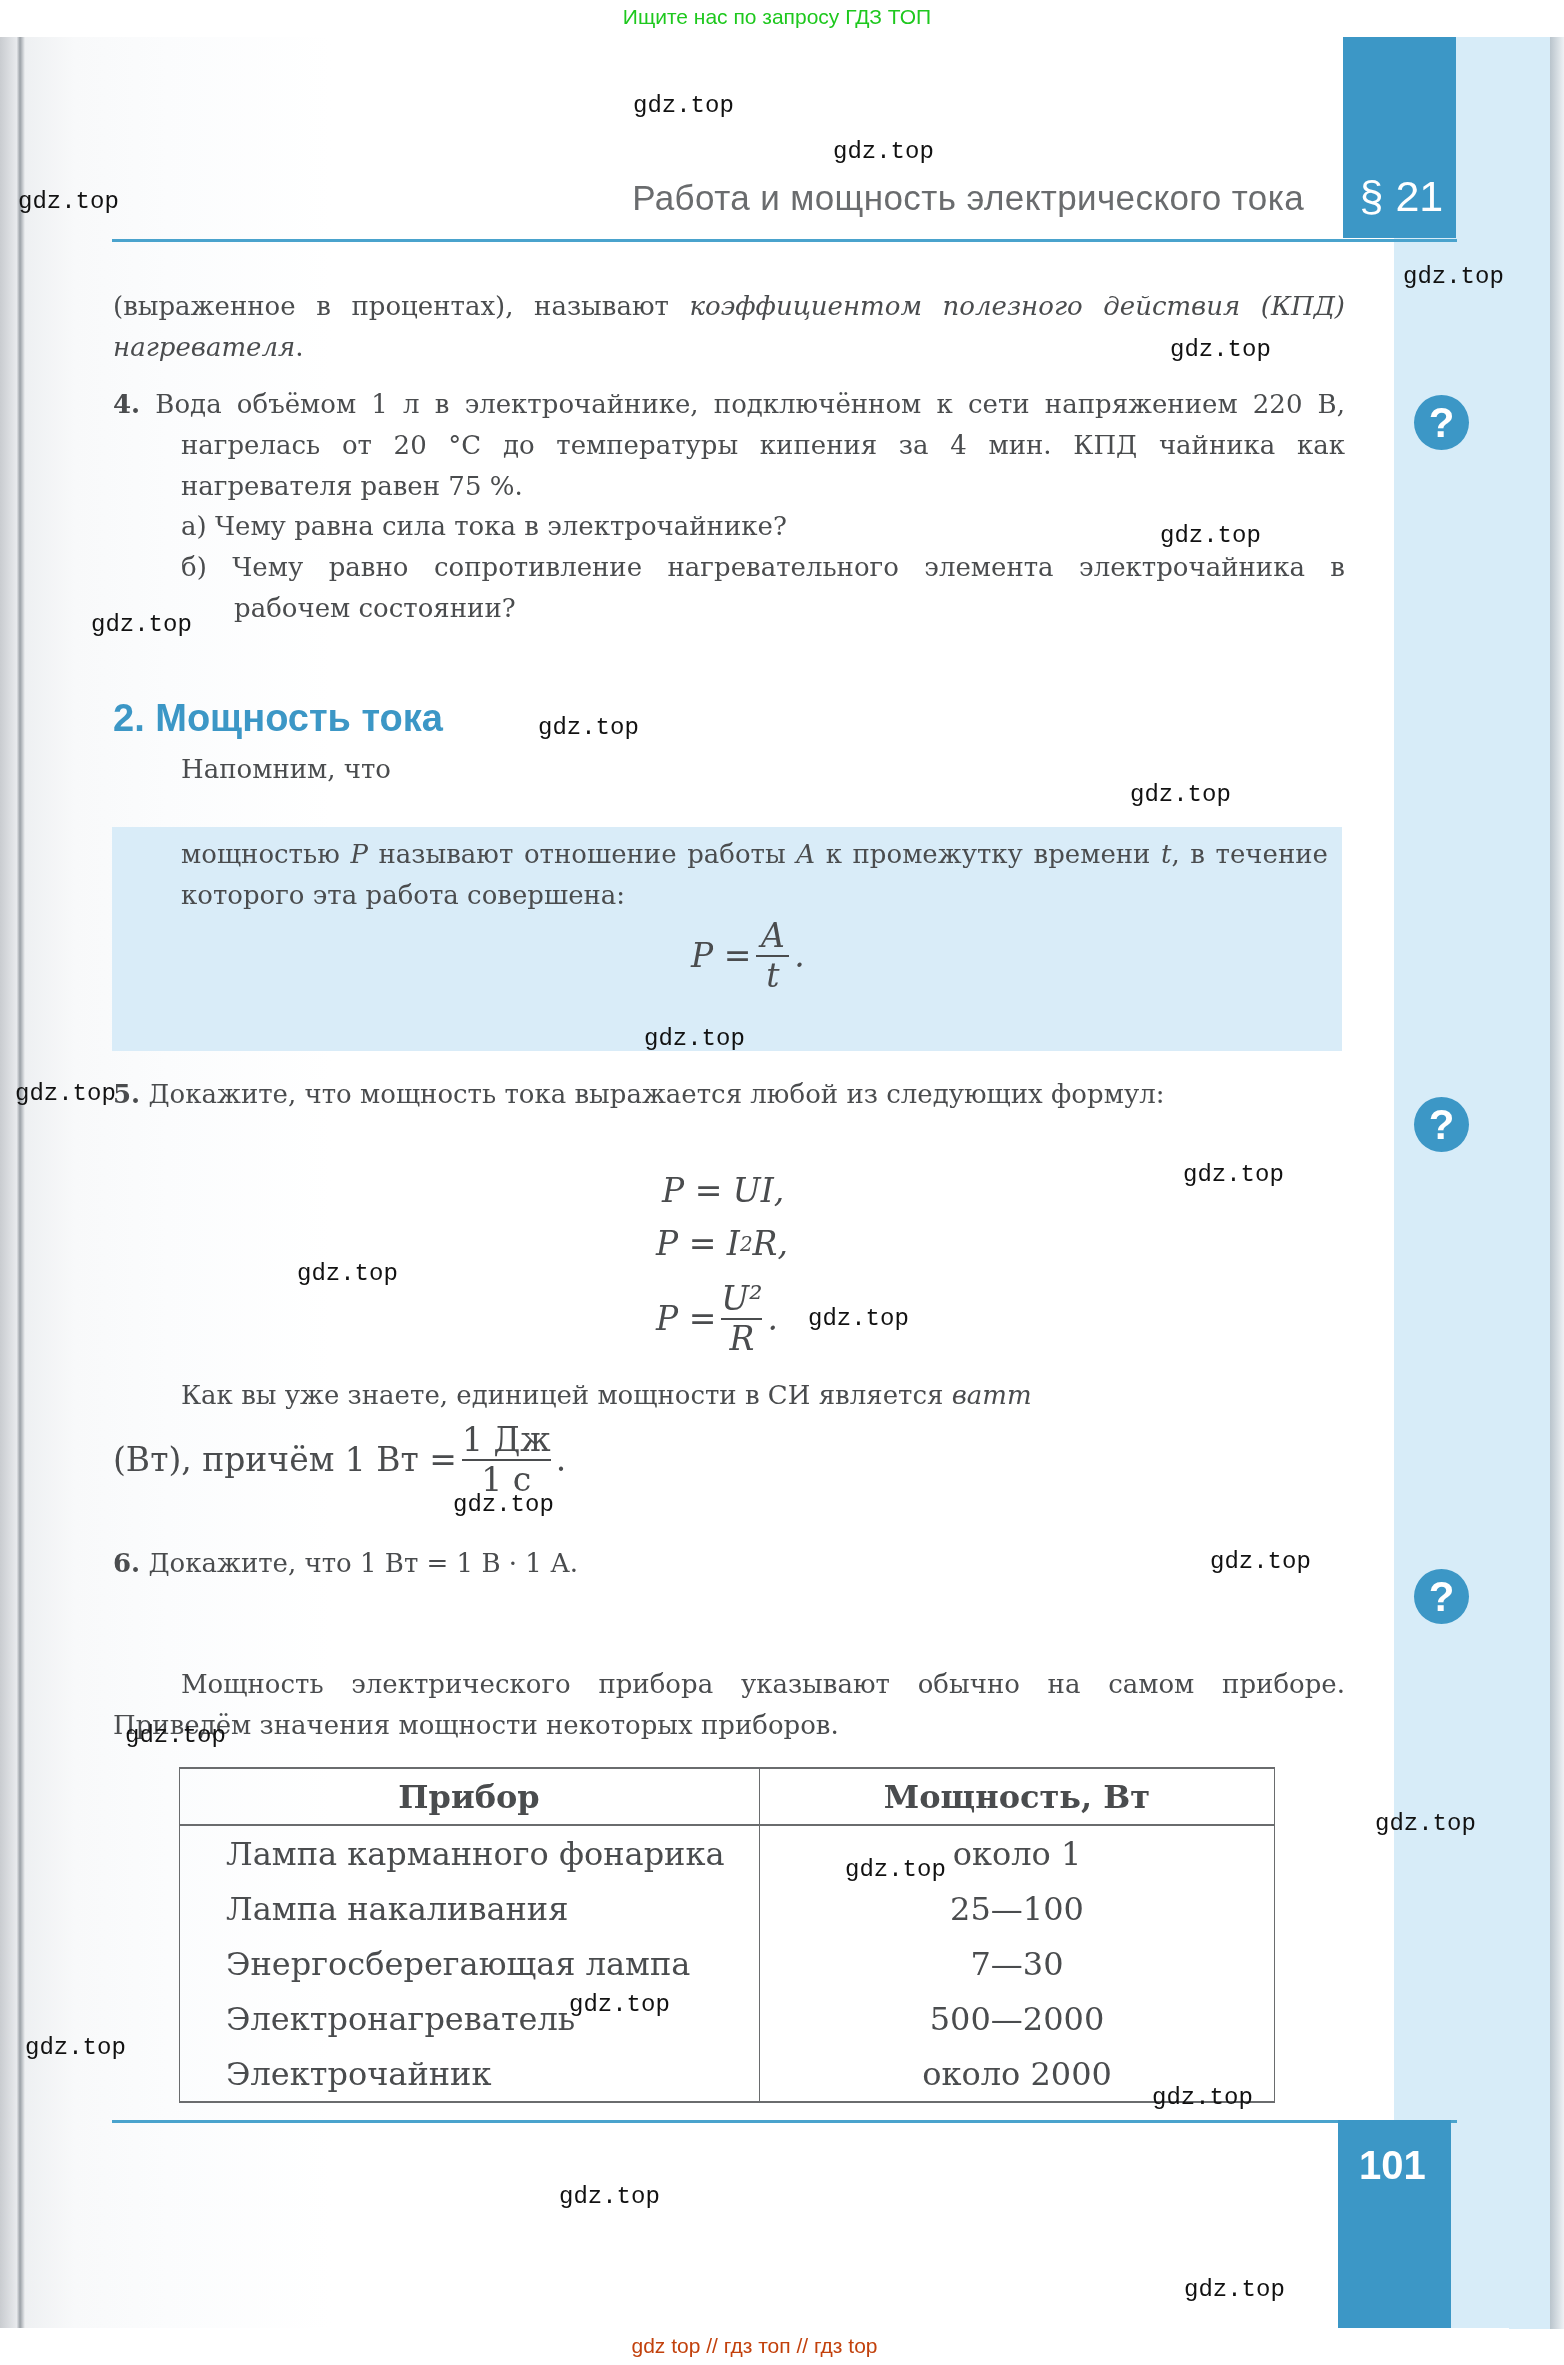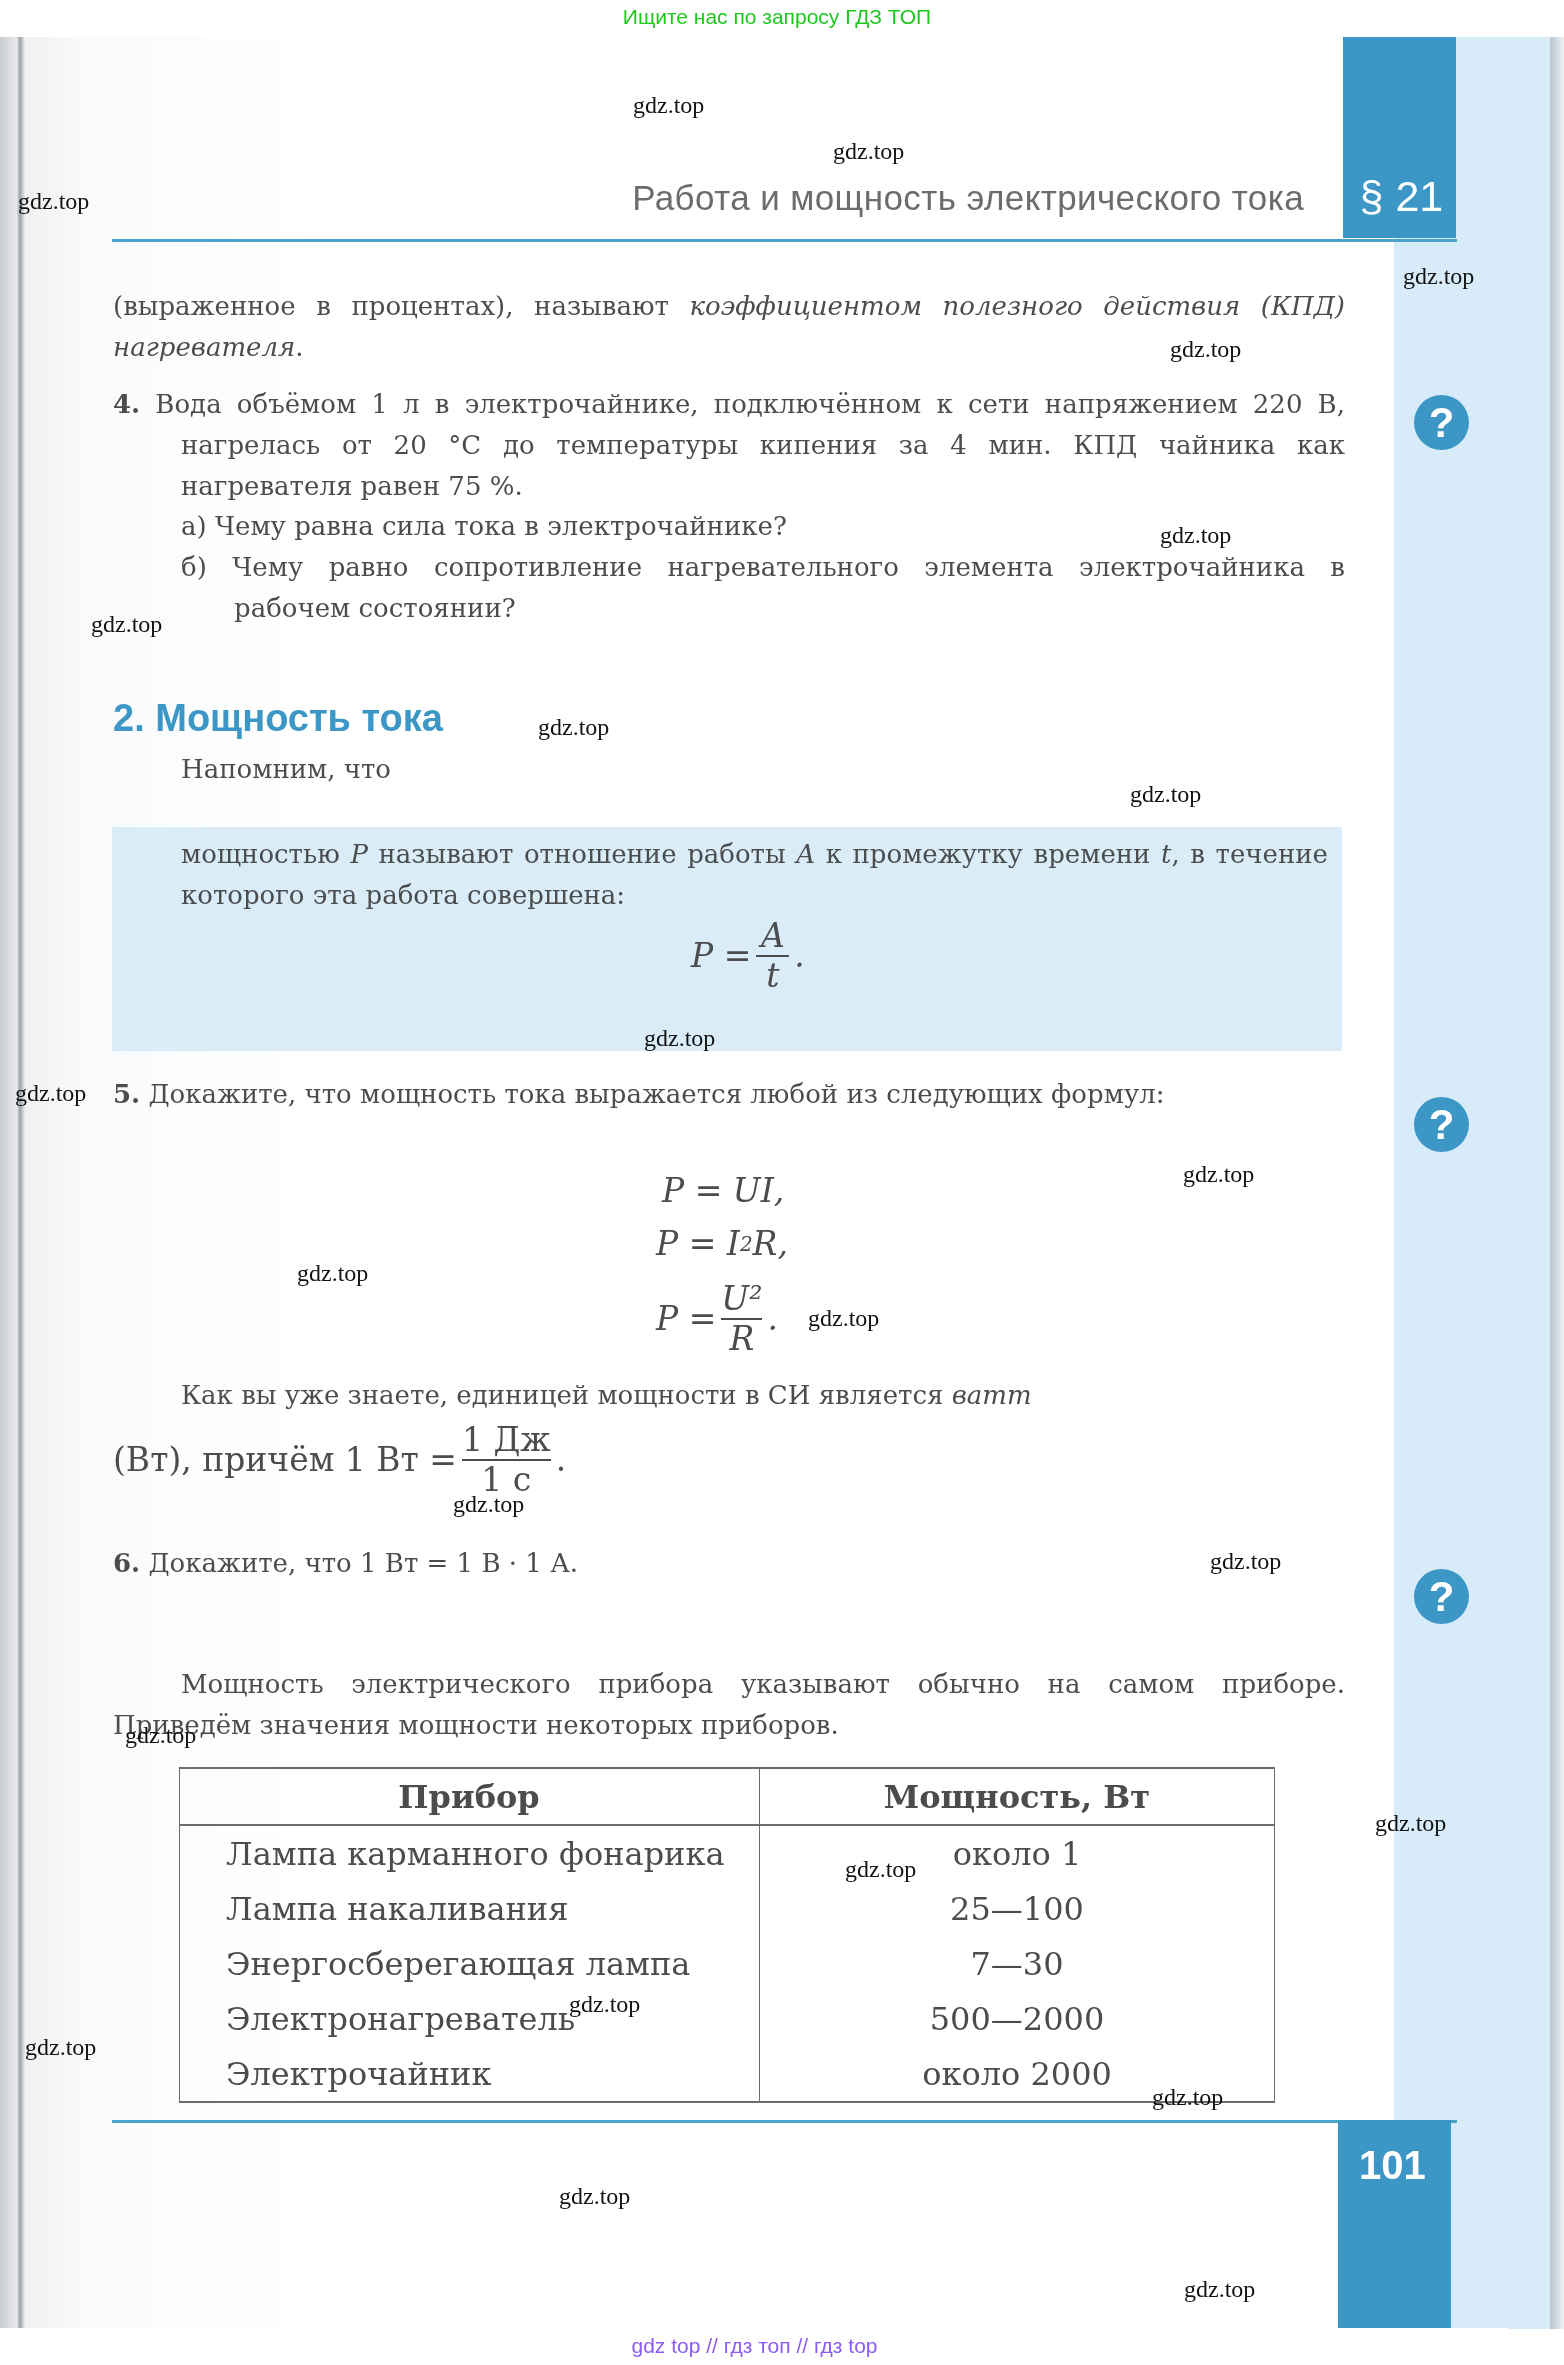--- a/index.html
+++ b/index.html
@@ -10,21 +10,21 @@
   }
   .top-banner {
     position: absolute; left: 0; top: 0; width: 1554px; height: 37px;
     background: #fff; text-align: center;
     font-family: "Liberation Sans", sans-serif; font-size: 21px; color: #1ec81e;
     line-height: 33px;
   }
   .bottom-banner {
     position: absolute; left: 0; top: 2328px; width: 1509px; height: 37px;
     background: #fff; text-align: center;
-    font-family: "Liberation Sans", sans-serif; font-size: 21px; color: #8b5cf6;
+    font-family: "Liberation Sans", sans-serif; font-size: 21px; color: #c2410c;
     line-height: 35px;
   }
   .page {
     position: absolute; left: 0; top: 37px; width: 1565px; height: 2292px;
     background: linear-gradient(90deg, #c9ccd0 0px, #e8eaed 16.6px, #9aa0a6 20px, #eef0f2 25px, #f8f9fa 75px, #fbfcfd 166px, #ffffff 332px);
   }
   .right-strip {
     position: absolute; left: 1394px; top: 0; width: 158px; height: 2292px;
     background: #d7ecf8;
   }
@@ -101,21 +101,21 @@
   }
   table.devices td { height: 53px; }
   table.devices td:first-child, table.devices th:first-child {
     border-left: 1.7px solid #6a6c6e; border-right: 1.7px solid #6a6c6e; text-align: left; padding-left: 46px; width: 532px;
   }
   table.devices th:first-child { text-align: center; padding-left: 0; }
   table.devices td:last-child, table.devices th:last-child {
     border-right: 1.7px solid #6a6c6e; text-align: center;
   }
   .wm {
-    position: absolute; font-family: Liberation Serif, serif; font-size: 24px; color: #111;
+    position: absolute; font-family: Liberation Mono, monospace; font-size: 24px; color: #111;
   }
 </style>
 </head>
 <body>
 
 <div class="top-banner">Ищите нас по запросу ГДЗ ТОП</div>
 
 <div class="page">
   <div class="right-strip"></div>
   <div class="right-edge"></div>

